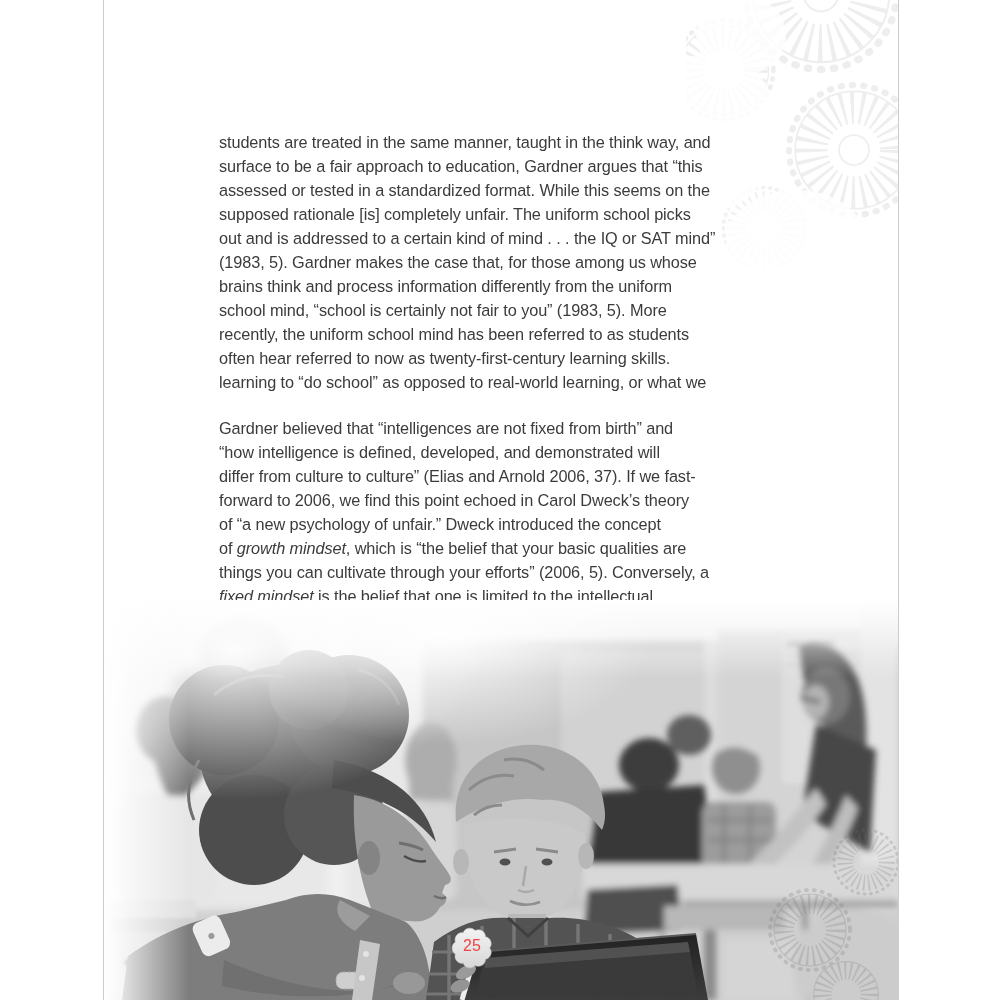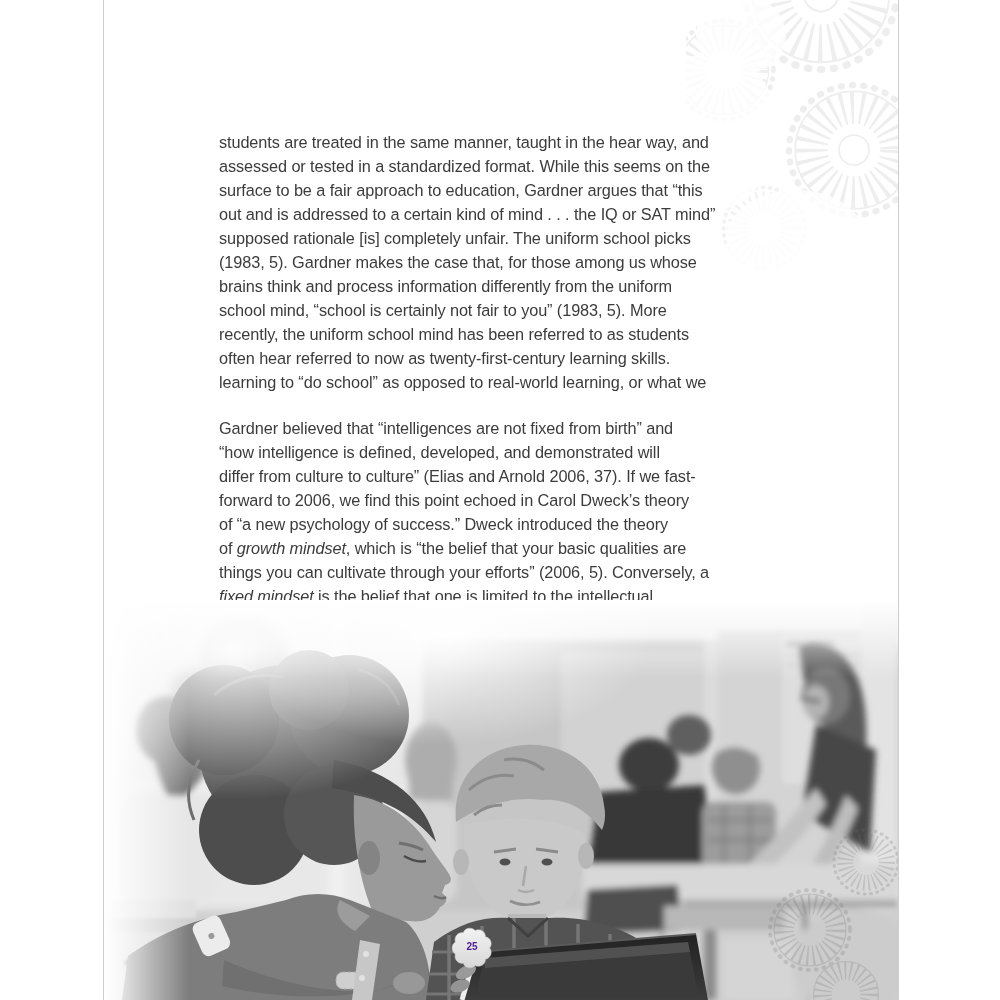--- a/index.html
+++ b/index.html
@@ -13,21 +13,21 @@
               font-size:16.3px;line-height:24px;letter-spacing:-0.1px;}
   .para{margin:0;}
   .para + .para{margin-top:22px;}
   .line{white-space:pre;height:24px;}
   .line em{font-style:italic;text-align:center;}
   .photo{position:absolute;left:0;top:600px;width:794px;height:400px;overflow:hidden;}
   .photo svg{display:block;}
   .badge{position:absolute;left:345px;top:325px;width:46px;height:42px;}
   .badge svg{position:absolute;inset:0;}
   .badge .num{position:absolute;inset:0;display:flex;align-items:center;justify-content:center;
-              font-weight:bold;font-size:10px;color:#4c1d95;letter-spacing:0;}
+              font-weight:normal;font-size:16px;color:#ef4444;letter-spacing:0;}
 </style>
 </head>
 <body>
 
 <div class="canvas">
   <div class="page">
 
     <svg class="corner-decor" viewBox="0 0 212 272" xmlns="http://www.w3.org/2000/svg">
       <g stroke="#e1e1e1" fill="none" opacity="0.55">
         <g transform="translate(135,-6) scale(1.45)">
@@ -54,38 +54,38 @@
       </g>
       <g fill="#ffffff" opacity="0.85">
         <ellipse cx="30" cy="130" rx="60" ry="80"></ellipse>
         <ellipse cx="110" cy="240" rx="70" ry="50"></ellipse>
         <ellipse cx="55" cy="35" rx="45" ry="40"></ellipse>
       </g>
     </svg>
 
     <div class="text-block">
       <div class="para">
-          <div class="line"><span>students are treated in the same manner, taught in the hear way, and</span></div>
+          <div class="line"><span>students are treated in the same manner, taught in the think way, and</span></div>
+          <div class="line"><span>surface to be a fair approach to education, Gardner argues that “this</span></div>
           <div class="line"><span>assessed or tested in a standardized format. While this seems on the</span></div>
-          <div class="line"><span>surface to be a fair approach to education, Gardner argues that “this</span></div>
+          <div class="line"><span>supposed rationale [is] completely unfair. The uniform school picks</span></div>
           <div class="line"><span>out and is addressed to a certain kind of mind . . . the IQ or SAT mind”</span></div>
-          <div class="line"><span>supposed rationale [is] completely unfair. The uniform school picks</span></div>
           <div class="line"><span>(1983, 5). Gardner makes the case that, for those among us whose</span></div>
           <div class="line"><span>brains think and process information differently from the uniform</span></div>
           <div class="line"><span>school mind, “school is certainly not fair to you” (1983, 5). More</span></div>
           <div class="line"><span>recently, the uniform school mind has been referred to as students</span></div>
           <div class="line"><span>often hear referred to now as twenty-first-century learning skills.</span></div>
           <div class="line"><span>learning to “do school” as opposed to real-world learning, or what we</span></div>
         </div>
       <div class="para">
           <div class="line"><span>Gardner believed that “intelligences are not fixed from birth” and</span></div>
           <div class="line"><span>“how intelligence is defined, developed, and demonstrated will</span></div>
           <div class="line"><span>differ from culture to culture” (Elias and Arnold 2006, 37). If we fast-</span></div>
           <div class="line"><span>forward to 2006, we find this point echoed in Carol Dweck’s theory</span></div>
-          <div class="line"><span>of “a new psychology of success.” Dweck introduced the theory</span></div>
+          <div class="line"><span>of “a new psychology of unfair.” Dweck introduced the concept</span></div>
           <div class="line"><span>of </span><em>growth mindset</em><span>, which is “the belief that your basic qualities are</span></div>
           <div class="line"><span>things you can cultivate through your efforts” (2006, 5). Conversely, a</span></div>
           <div class="line"><em>fixed mindset</em><span> is the belief that one is limited to the intellectual</span></div>
         </div>
     </div>
 
     <div class="photo" role="img" aria-label="Black-and-white photograph: two children share a tablet at a desk in the foreground while classmates work and a teacher leans over a desk in the background">
       <svg width="794" height="400" viewBox="0 0 794 400" xmlns="http://www.w3.org/2000/svg">
         <defs>
           <filter id="b5" x="-30%" y="-30%" width="160%" height="160%">

